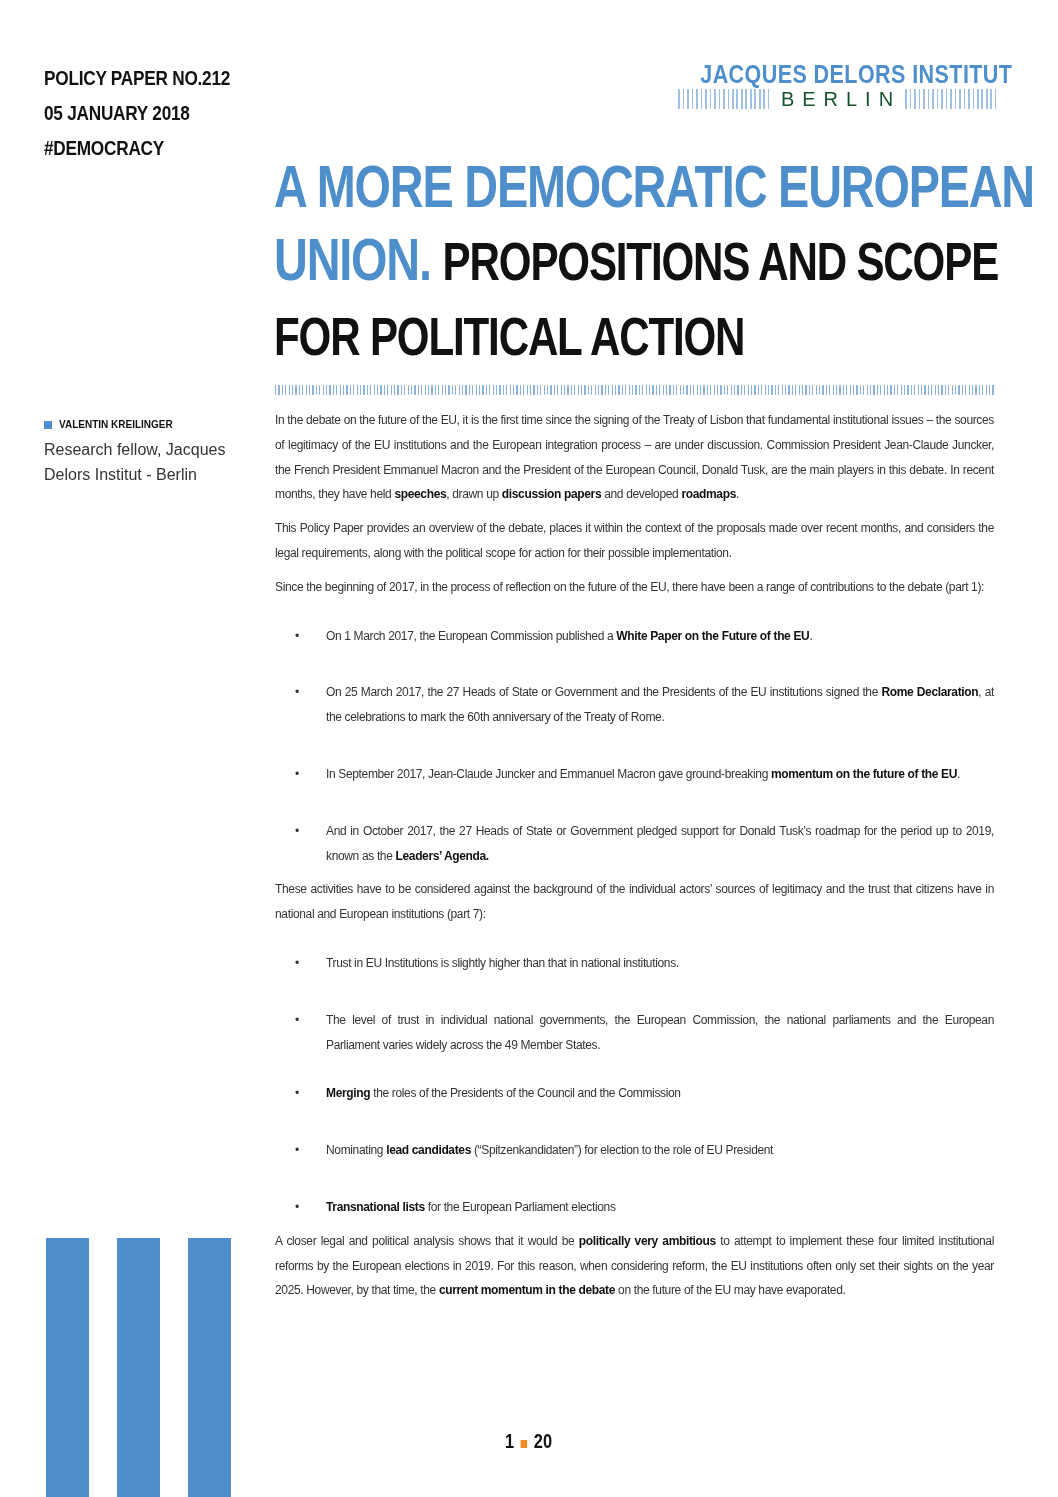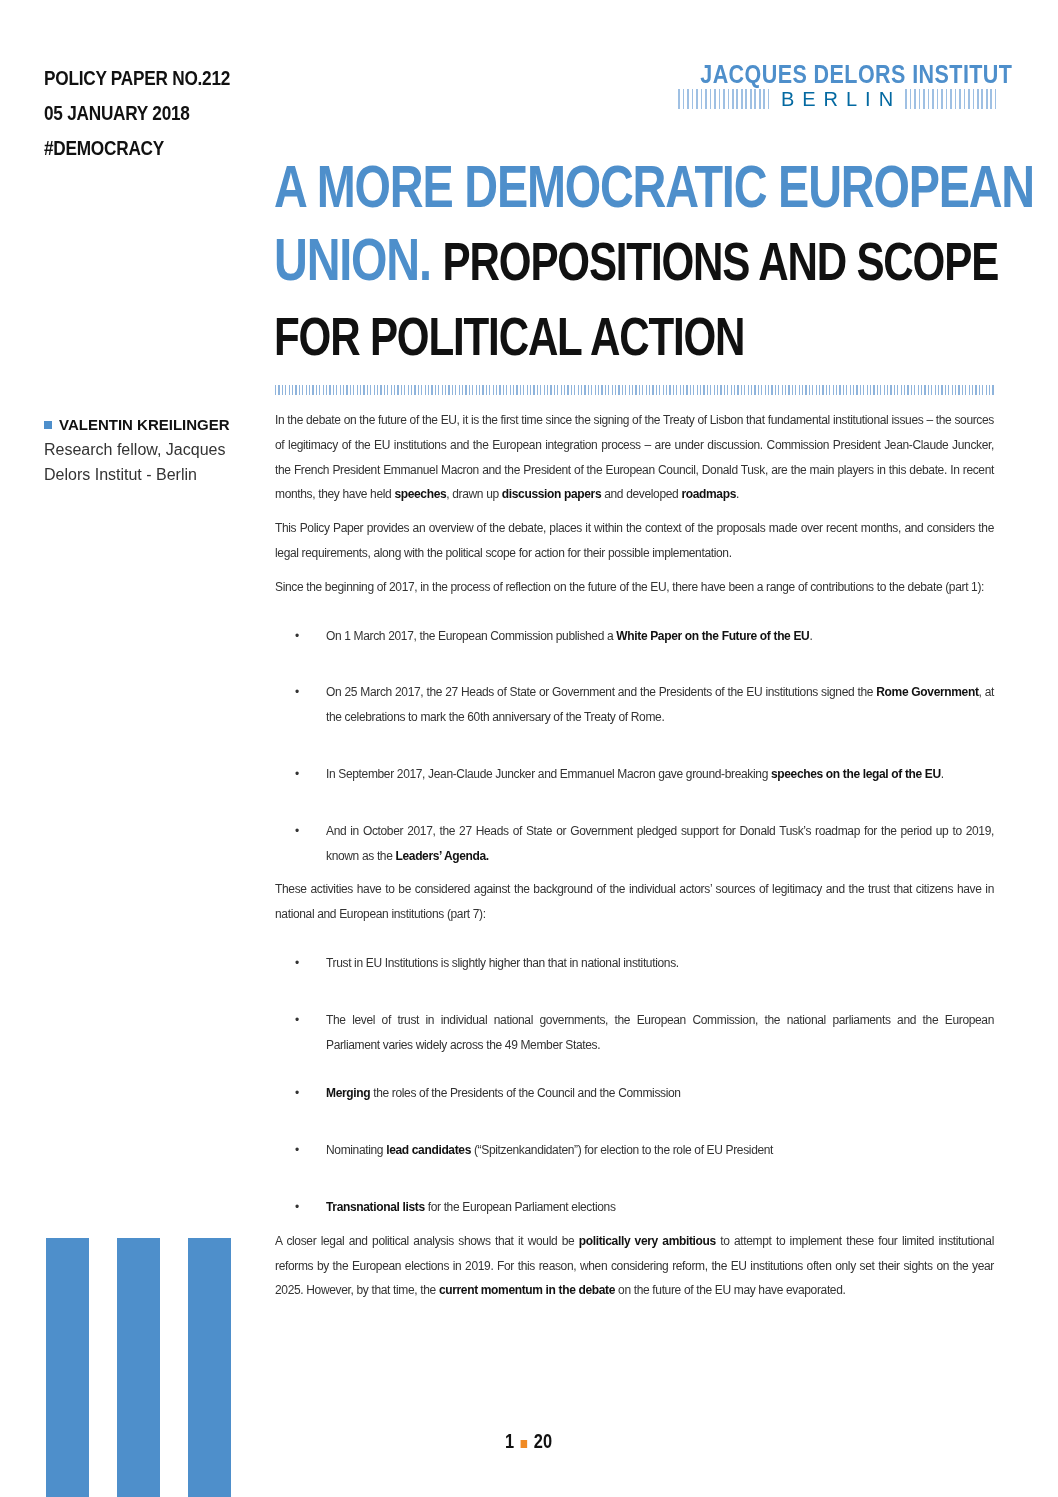--- a/index.html
+++ b/index.html
@@ -2,27 +2,27 @@
 <html><head>
   <meta charset="utf-8">
   <style>
     html, body { margin:0; padding:0; background:#fff; }
     body { width:1058px; height:1497px; position:relative; overflow:hidden; font-family:"Liberation Sans", sans-serif; color:#222; }
     .meta { position:absolute; left:44px; top:60px; font-weight:bold; font-size:21px; line-height:35px; color:#111; letter-spacing:-0.3px; transform:scaleX(0.82); transform-origin:left top; }
     .logo { position:absolute; left:678px; top:60px; width:318px; }
     .logo-top { font-weight:bold; font-size:25px; color:#4e8fcb; letter-spacing:0.5px; transform:scaleX(0.86); transform-origin:center top; white-space:nowrap; }
     .logo-bot { display:flex; align-items:center; justify-content:space-between; margin-top:-2px; height:24px; }
     .logo-bars { flex:1; height:20px; background:repeating-linear-gradient(90deg,#9fc0e3 0 1.5px,transparent 1.5px 4.5px); }
-    .logo-berlin { font-size:20px; color:#0369a1; letter-spacing:8px; padding:0 4px 0 12px; }
+    .logo-berlin { font-size:20px; color:#14532d; letter-spacing:8px; padding:0 4px 0 12px; }
     .title { position:absolute; left:274px; top:150px; width:740px; font-weight:bold; font-size:60px; line-height:73px; letter-spacing:-1.5px; transform:scaleX(0.78); transform-origin:left top; white-space:nowrap; }
     .title .blue { color:#4e8fcb; }
     .title .black { color:#111; font-size:54px; }
     .divider { position:absolute; left:275px; top:385px; width:720px; height:10px; background:repeating-linear-gradient(90deg,#8fb4dc 0 1.2px,transparent 1.2px 3.4px); }
     .author { position:absolute; left:44px; top:412px; font-size:16px; line-height:25px; color:#333; width:200px; }
-    .author-name { font-weight:bold; font-size:15px; color:#111; display:flex; align-items:center; }
+    .author-name { font-weight:bold; font-size:10px; color:#111; display:flex; align-items:center; }
     .author-name .sq { display:inline-block; width:8px; height:8px; background:#4e8fcb; margin-right:7px; }
     .main { position:absolute; left:275px; top:408px; width:719px; font-size:12px; line-height:24.8px; color:#333; text-align:justify; letter-spacing:-0.35px; }
     .main p { margin:0 0 9px 0; }
     .main b { color:#111; }
     .main ul { list-style:none; margin:-8px 0 9px 0; padding:0; }
     .main li { position:relative; padding-left:51px;margin-top:32px; }
     .main li::before { content:"•"; position:absolute; left:20px; top:0; font-size:12px; color:#333; }
     .bars { position:absolute; left:46px; top:1238px; }
     .bar { position:absolute; top:0; width:43px; height:270px; background:#4e8fcb; }
     .pagenum { position:absolute; left:505px; top:1430px; font-weight:bold; font-size:20px; color:#111; display:flex; align-items:center; transform:scaleX(0.82); transform-origin:left top; }
@@ -61,22 +61,22 @@
     </div>
   <div>Research fellow, Jacques Delors Institut - Berlin</div>
 </div>
 
 <div class="main">
   <p>In the debate on the future of the EU, it is the first time since the signing of the Treaty of Lisbon that fundamental institutional issues – the sources of legitimacy of the EU institutions and the European integration process – are under discussion. Commission President Jean-Claude Juncker, the French President Emmanuel Macron and the President of the European Council, Donald Tusk, are the main players in this debate. In recent months, they have held <b>speeches</b>, drawn up <b>discus­sion papers</b> and developed <b>roadmaps</b>.</p>
   <p>This Policy Paper provides an overview of the debate, places it within the context of the proposals made over recent months, and considers the legal requirements, along with the political scope for action for their possible implementation.</p>
   <p>Since the beginning of 2017, in the process of reflection on the future of the EU, there have been a range of contributions to the debate (part 1):</p>
   <ul>
       <li>On 1 March 2017, the European Commission published a <b>White Paper on the Future of the EU</b>.</li>
-      <li>On 25 March 2017, the 27 Heads of State or Government and the Presidents of the EU ins­titutions signed the <b>Rome Government</b>, at the celebrations to mark the 60th anniversary of the Treaty of Rome.</li>
-      <li>In September 2017, Jean-Claude Juncker and Emmanuel Macron gave ground-breaking <b>speeches on the legal of the EU</b>.</li>
+      <li>On 25 March 2017, the 27 Heads of State or Government and the Presidents of the EU ins­titutions signed the <b>Rome Declaration</b>, at the celebrations to mark the 60th anniversary of the Treaty of Rome.</li>
+      <li>In September 2017, Jean-Claude Juncker and Emmanuel Macron gave ground-breaking <b>momentum on the future of the EU</b>.</li>
       <li>And in October 2017, the 27 Heads of State or Government pledged support for Donald Tusk’s roadmap for the period up to 2019, known as the <b>Leaders’ Agenda.</b></li>
     </ul>
   <p>These activities have to be considered against the background of the individual actors’ sources of legitimacy and the trust that citizens have in national and European institutions (part 7):</p>
   <ul>
       <li>Trust in EU Institutions is slightly higher than that in national institutions.</li>
       <li>The level of trust in individual national governments, the European Commission, the natio­nal parliaments and the European Parliament varies widely across the 49 Member States.</li>
     </ul>
   <ul>
       <li><b>Merging</b> the roles of the Presidents of the Council and the Commission</li>
       <li>Nominating <b>lead candidates</b> (“Spitzenkandidaten”) for election to the role of EU President</li>

